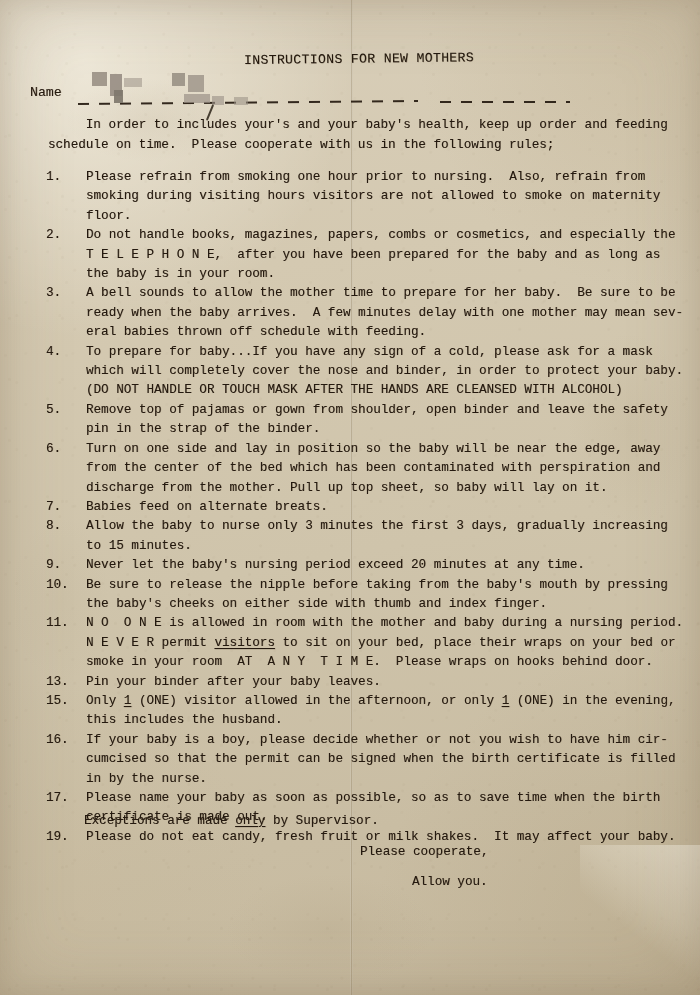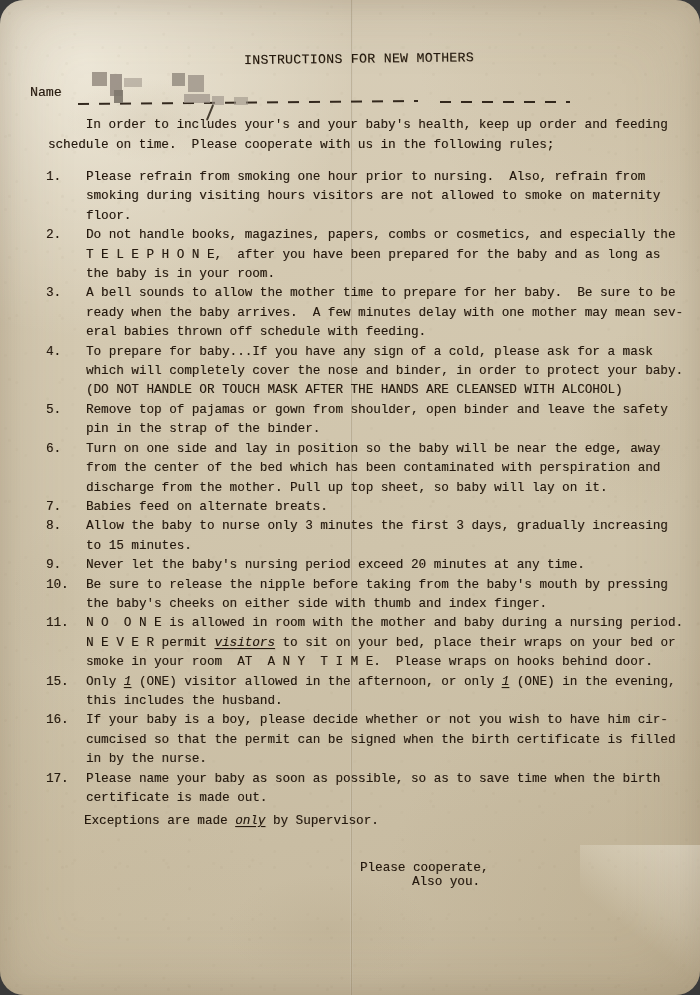--- a/index.html
+++ b/index.html
@@ -14,21 +14,20 @@
     height: 995px;
     overflow: hidden;
     background:
       radial-gradient(ellipse 55% 40% at 12% 6%, rgba(255,252,242,0.55) 0%, rgba(255,252,242,0) 70%),
       radial-gradient(ellipse 45% 35% at 92% 4%, rgba(188,172,140,0.35) 0%, rgba(188,172,140,0) 72%),
       radial-gradient(ellipse 60% 45% at 95% 96%, rgba(176,160,128,0.40) 0%, rgba(176,160,128,0) 70%),
       radial-gradient(ellipse 50% 35% at 4% 92%, rgba(196,182,152,0.35) 0%, rgba(196,182,152,0) 70%),
       linear-gradient(170deg, #d9cfba 0%, #d4c9b1 28%, #cfc4ab 55%, #c9bda3 80%, #c6b99e 100%);
     font-family: "Liberation Mono", "DejaVu Sans Mono", monospace;
     color: #221c12;
-    border-radius: 24px;
   }
 
   
   #grain {
     position: absolute;
     inset: 0;
     pointer-events: none;
     opacity: 0.5;
     background-image:
       radial-gradient(circle at 18% 22%, rgba(120,100,70,0.09) 0 1px, transparent 2px),
@@ -211,29 +210,28 @@
     line-height: 19.4px;
     white-space: pre;
     color: #24190f;
     text-shadow: 0.4px 0.3px 0 rgba(60,42,24,0.42);
     text-align: right;
   }
   #signoff1 {
     left: 360px;
     top: 845px;
     font-size: 12.6px;
-    margin-top: 16px;
   }
   #signoff2 {
     left: 412px;
     top: 875px;
     font-size: 12.6px;
   }
 
-  u { text-decoration: underline; text-underline-offset: 1.5px; font-style: italic; }
+  u { text-decoration: underline; text-underline-offset: 1.5px; }
 </style>
 </head>
 <body>
 
 <div id="page">
 
   <div id="grain"></div>
   <div id="blotches"></div>
   <div id="fold"></div>
   <div id="crease"></div>
@@ -315,35 +313,43 @@
         <span class="rule-body">Be sure to release the nipple before taking from the baby's mouth by pressing
 the baby's cheeks on either side with thumb and index finger.</span>
       </div>
       <div class="rule">
         <span class="rule-num">11.</span>
         <span class="rule-body">N O  O N E is allowed in room with the mother and baby during a nursing period.
 N E V E R permit <u>visitors</u> to sit on your bed, place their wraps on your bed or
 smoke in your room  AT  A N Y  T I M E.  Please wraps on hooks behind door.</span>
       </div>
       <div class="rule">
+        <span class="rule-num">13.</span>
+        <span class="rule-body">Pin your binder after your baby leaves.</span>
+      </div>
+      <div class="rule">
         <span class="rule-num">15.</span>
         <span class="rule-body">Only <u>1</u> (ONE) visitor allowed in the afternoon, or only <u>1</u> (ONE) in the evening,
 this includes the husband.</span>
       </div>
       <div class="rule">
         <span class="rule-num">16.</span>
         <span class="rule-body">If your baby is a boy, please decide whether or not you wish to have him cir-
 cumcised so that the permit can be signed when the birth certificate is filled
 in by the nurse.</span>
       </div>
       <div class="rule">
         <span class="rule-num">17.</span>
         <span class="rule-body">Please name your baby as soon as possible, so as to save time when the birth
 certificate is made out.</span>
       </div>
+      <div class="rule">
+        <span class="rule-num">19.</span>
+        <span class="rule-body">Please do not eat candy, fresh fruit or milk shakes.  It may affect your baby.</span>
+      </div>
     </div>
 
   <div id="closing">Exceptions are made <u>only</u> by Supervisor.</div>
   <div class="ink" id="signoff1">Please cooperate,</div>
-  <div class="ink" id="signoff2">Also you.</div>
+  <div class="ink" id="signoff2">Allow you.</div>
 
   <div id="vignette"></div>
 </div>
 
 </body></html>

